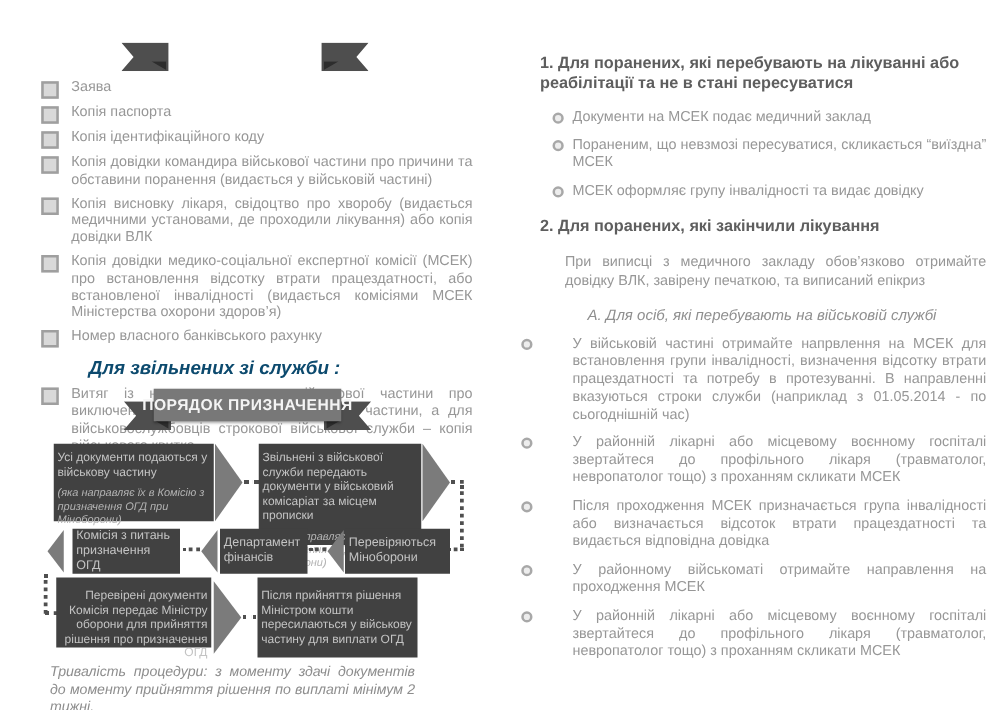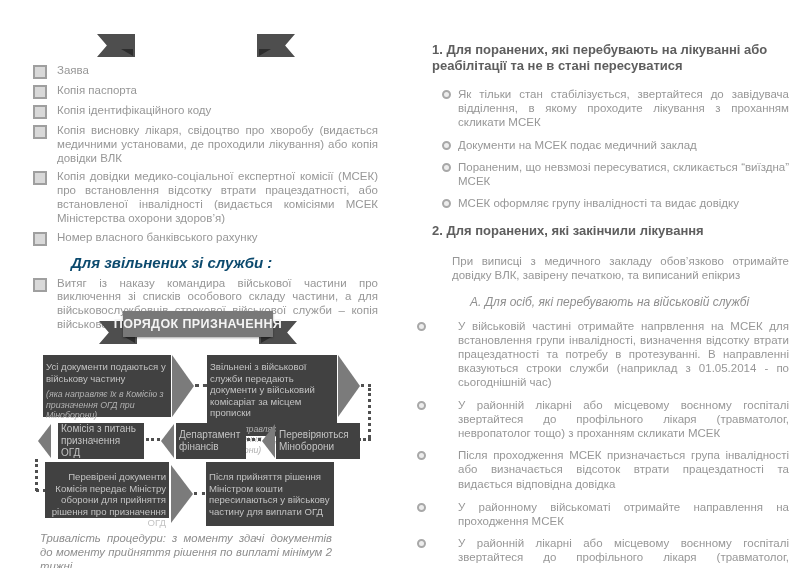--- a/index.html
+++ b/index.html
@@ -76,20 +76,24 @@
   <div class="chk-item">
     <span class="chk-box"></span>
     <span class="chk-text">Копія паспорта</span>
   </div>
   <div class="chk-item">
     <span class="chk-box"></span>
     <span class="chk-text">Копія ідентифікаційного коду</span>
   </div>
   <div class="chk-item">
     <span class="chk-box"></span>
+    <span class="chk-text">Копія довідки командира військової частини про причини та обставини поранення (видається у військовій частині)</span>
+  </div>
+  <div class="chk-item">
+    <span class="chk-box"></span>
     <span class="chk-text">Копія висновку лікаря, свідоцтво про хворобу (видається медичними установами, де проходили лікування) або копія довідки ВЛК</span>
   </div>
   <div class="chk-item">
     <span class="chk-box"></span>
     <span class="chk-text">Копія довідки медико-соціальної експертної комісії (МСЕК) про встановлення відсотку втрати працездатності, або встановленої інвалідності (видається комісіями МСЕК Міністерства охорони здоров’я)</span>
   </div>
   <div class="chk-item">
     <span class="chk-box"></span>
     <span class="chk-text">Номер власного банківського рахунку</span>
   </div>
@@ -152,24 +156,20 @@
   </div>
 </div>
 
 <div id="footer-note">Тривалість процедури: з моменту здачі документів до моменту прийняття рішення по виплаті мінімум 2 тижні.</div>
 
 <div id="right-col">
 
   <div class="r-heading">1. Для поранених, які перебувають на лікуванні або реабілітації та не в стані пересуватися</div>
 
   <ul class="bullets">
-    <li>
-      <span class="bullet-dot"></span>
-      <span>Як тільки стан стабілізується, звертайтеся до завідувача відділення, в якому проходите лікування з проханням скликати МСЕК</span>
-    </li>
     <li>
       <span class="bullet-dot"></span>
       <span>Документи на МСЕК подає медичний заклад</span>
     </li>
     <li>
       <span class="bullet-dot"></span>
       <span>Пораненим, що невзмозі пересуватися, скликається “виїздна” МСЕК</span>
     </li>
     <li>
       <span class="bullet-dot"></span>

